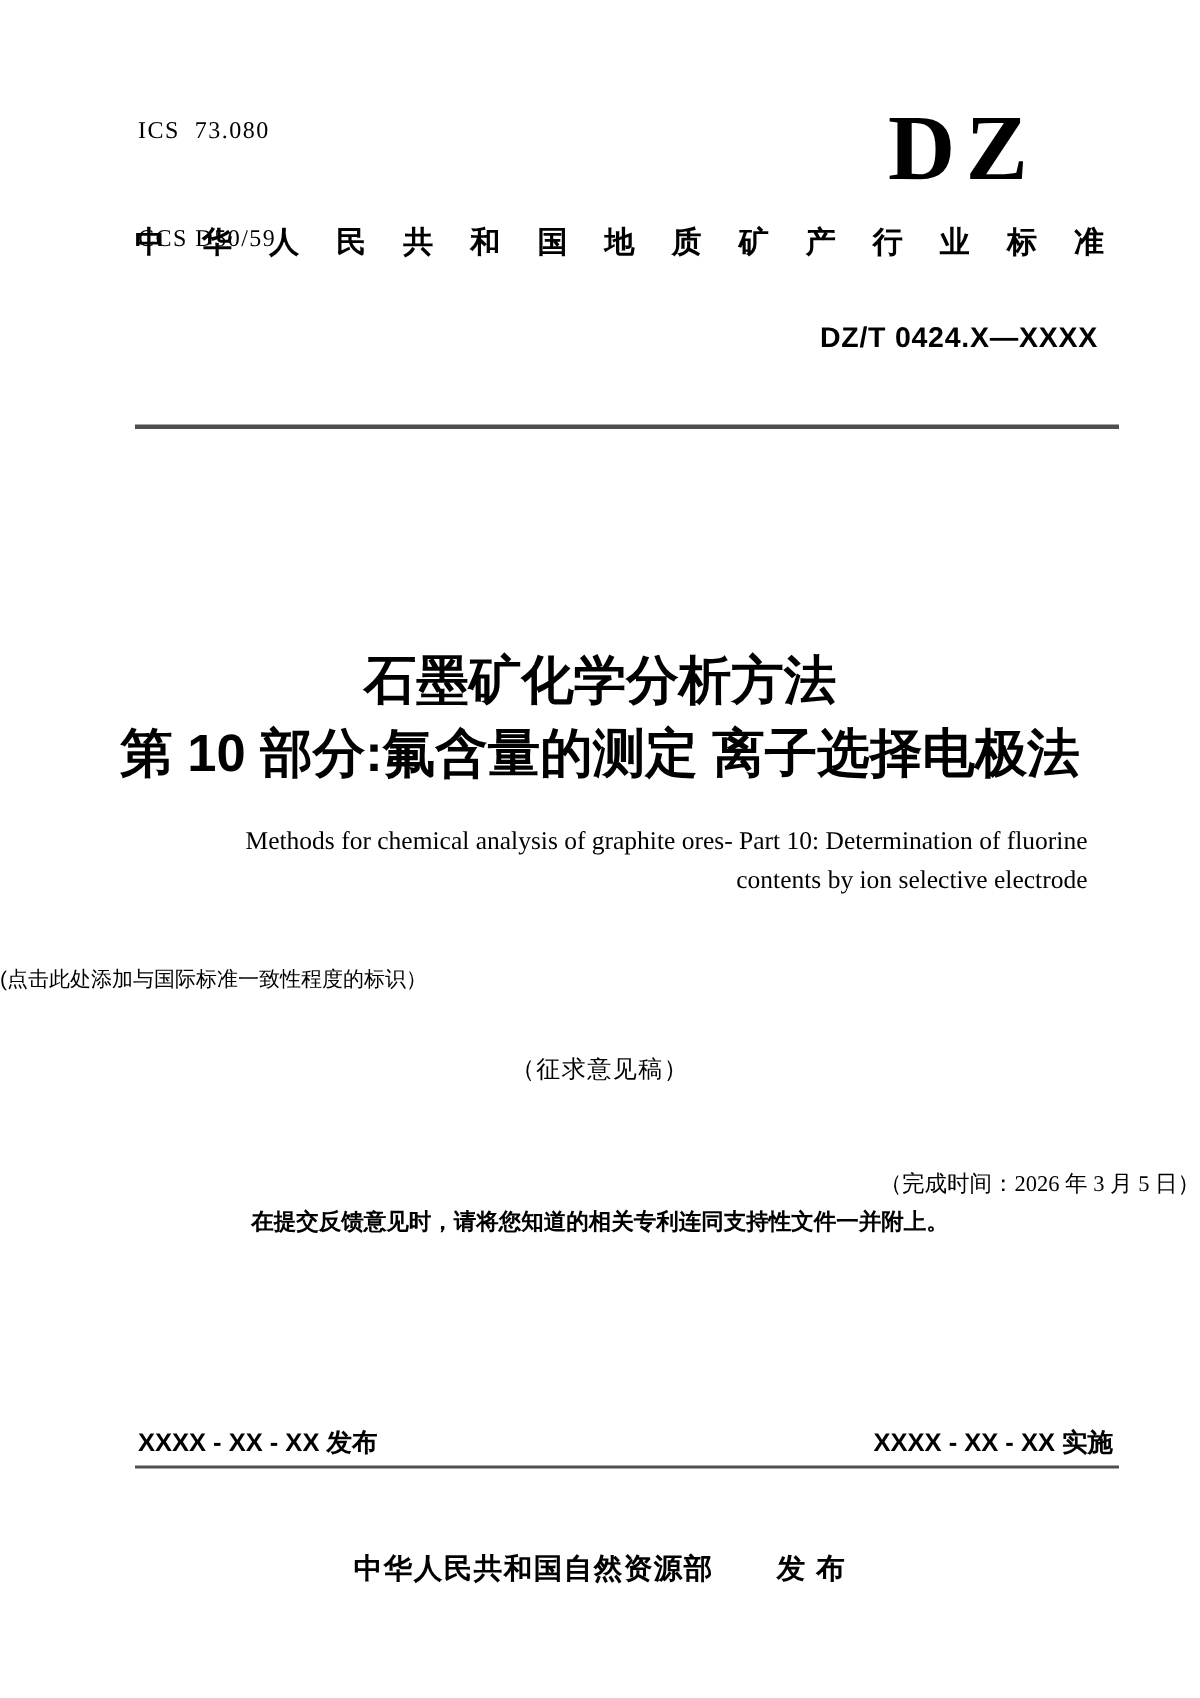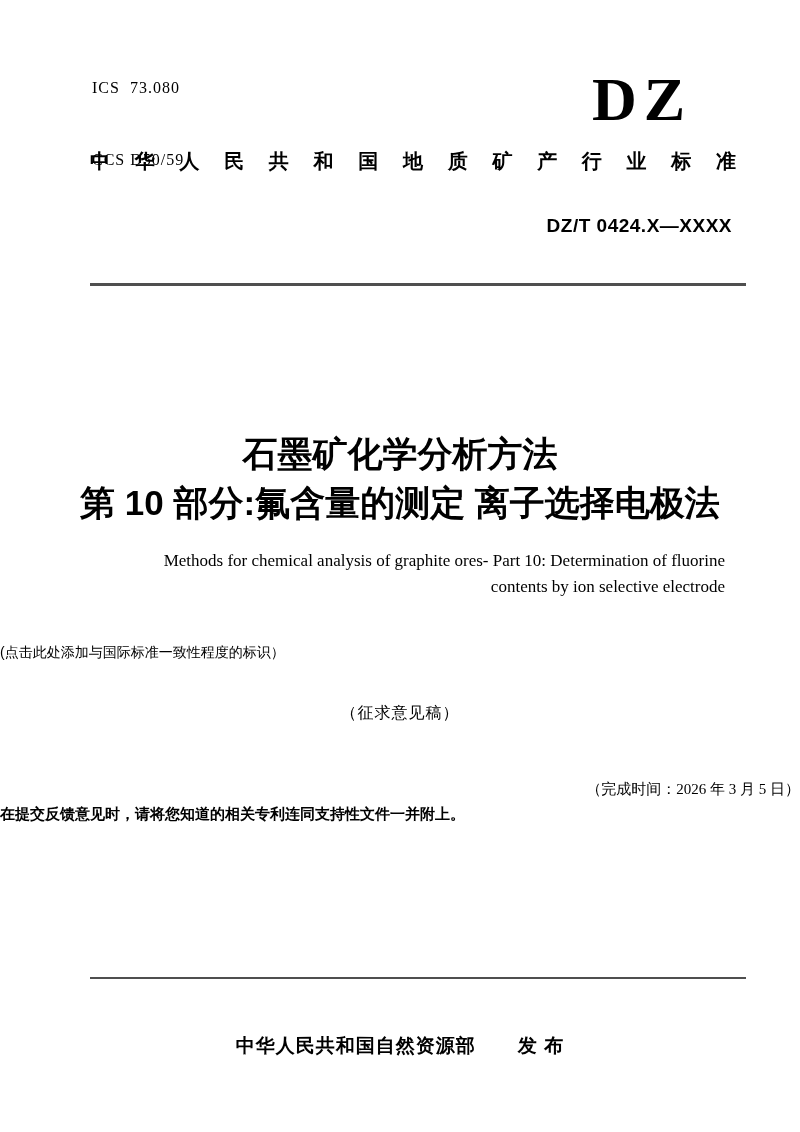--- a/index.html
+++ b/index.html
@@ -98,20 +98,21 @@
     width: 100%;
     text-align: right;
     font-family: "Liberation Serif", serif;
     font-size: 15px;
     margin-top: 44px;
   }
   .patent-note {
     position: absolute;
     left: 0; top: 805px;
     width: 100%;
+    text-align: center;
     font-weight: bold;
     font-size: 15px;
   }
   .date-row {
     position: absolute;
     left: 92px; top: 950px;
     width: 650px;
     display: flex;
     justify-content: space-between;
     font-weight: bold;
@@ -157,20 +158,24 @@
   </div>
 
   <div class="consistency-note">(点击此处添加与国际标准一致性程度的标识）</div>
 
   <div class="draft-status">（征求意见稿）</div>
 
   <div class="completion-date">（完成时间：2026 年 3 月 5 日）</div>
 
   <div class="patent-note">在提交反馈意见时，请将您知道的相关专利连同支持性文件一并附上。</div>
 
+  <div class="date-row">
+    <span>XXXX - XX - XX 发布</span>
+    <span>XXXX - XX - XX 实施</span>
+  </div>
 
   <div class="rule rule-bottom"></div>
 
   <div class="footer-line">
     <span>中华人民共和国自然资源部</span><span class="gap"></span><span>发  布</span>
   </div>
 
 </div>
 
 </body></html>

